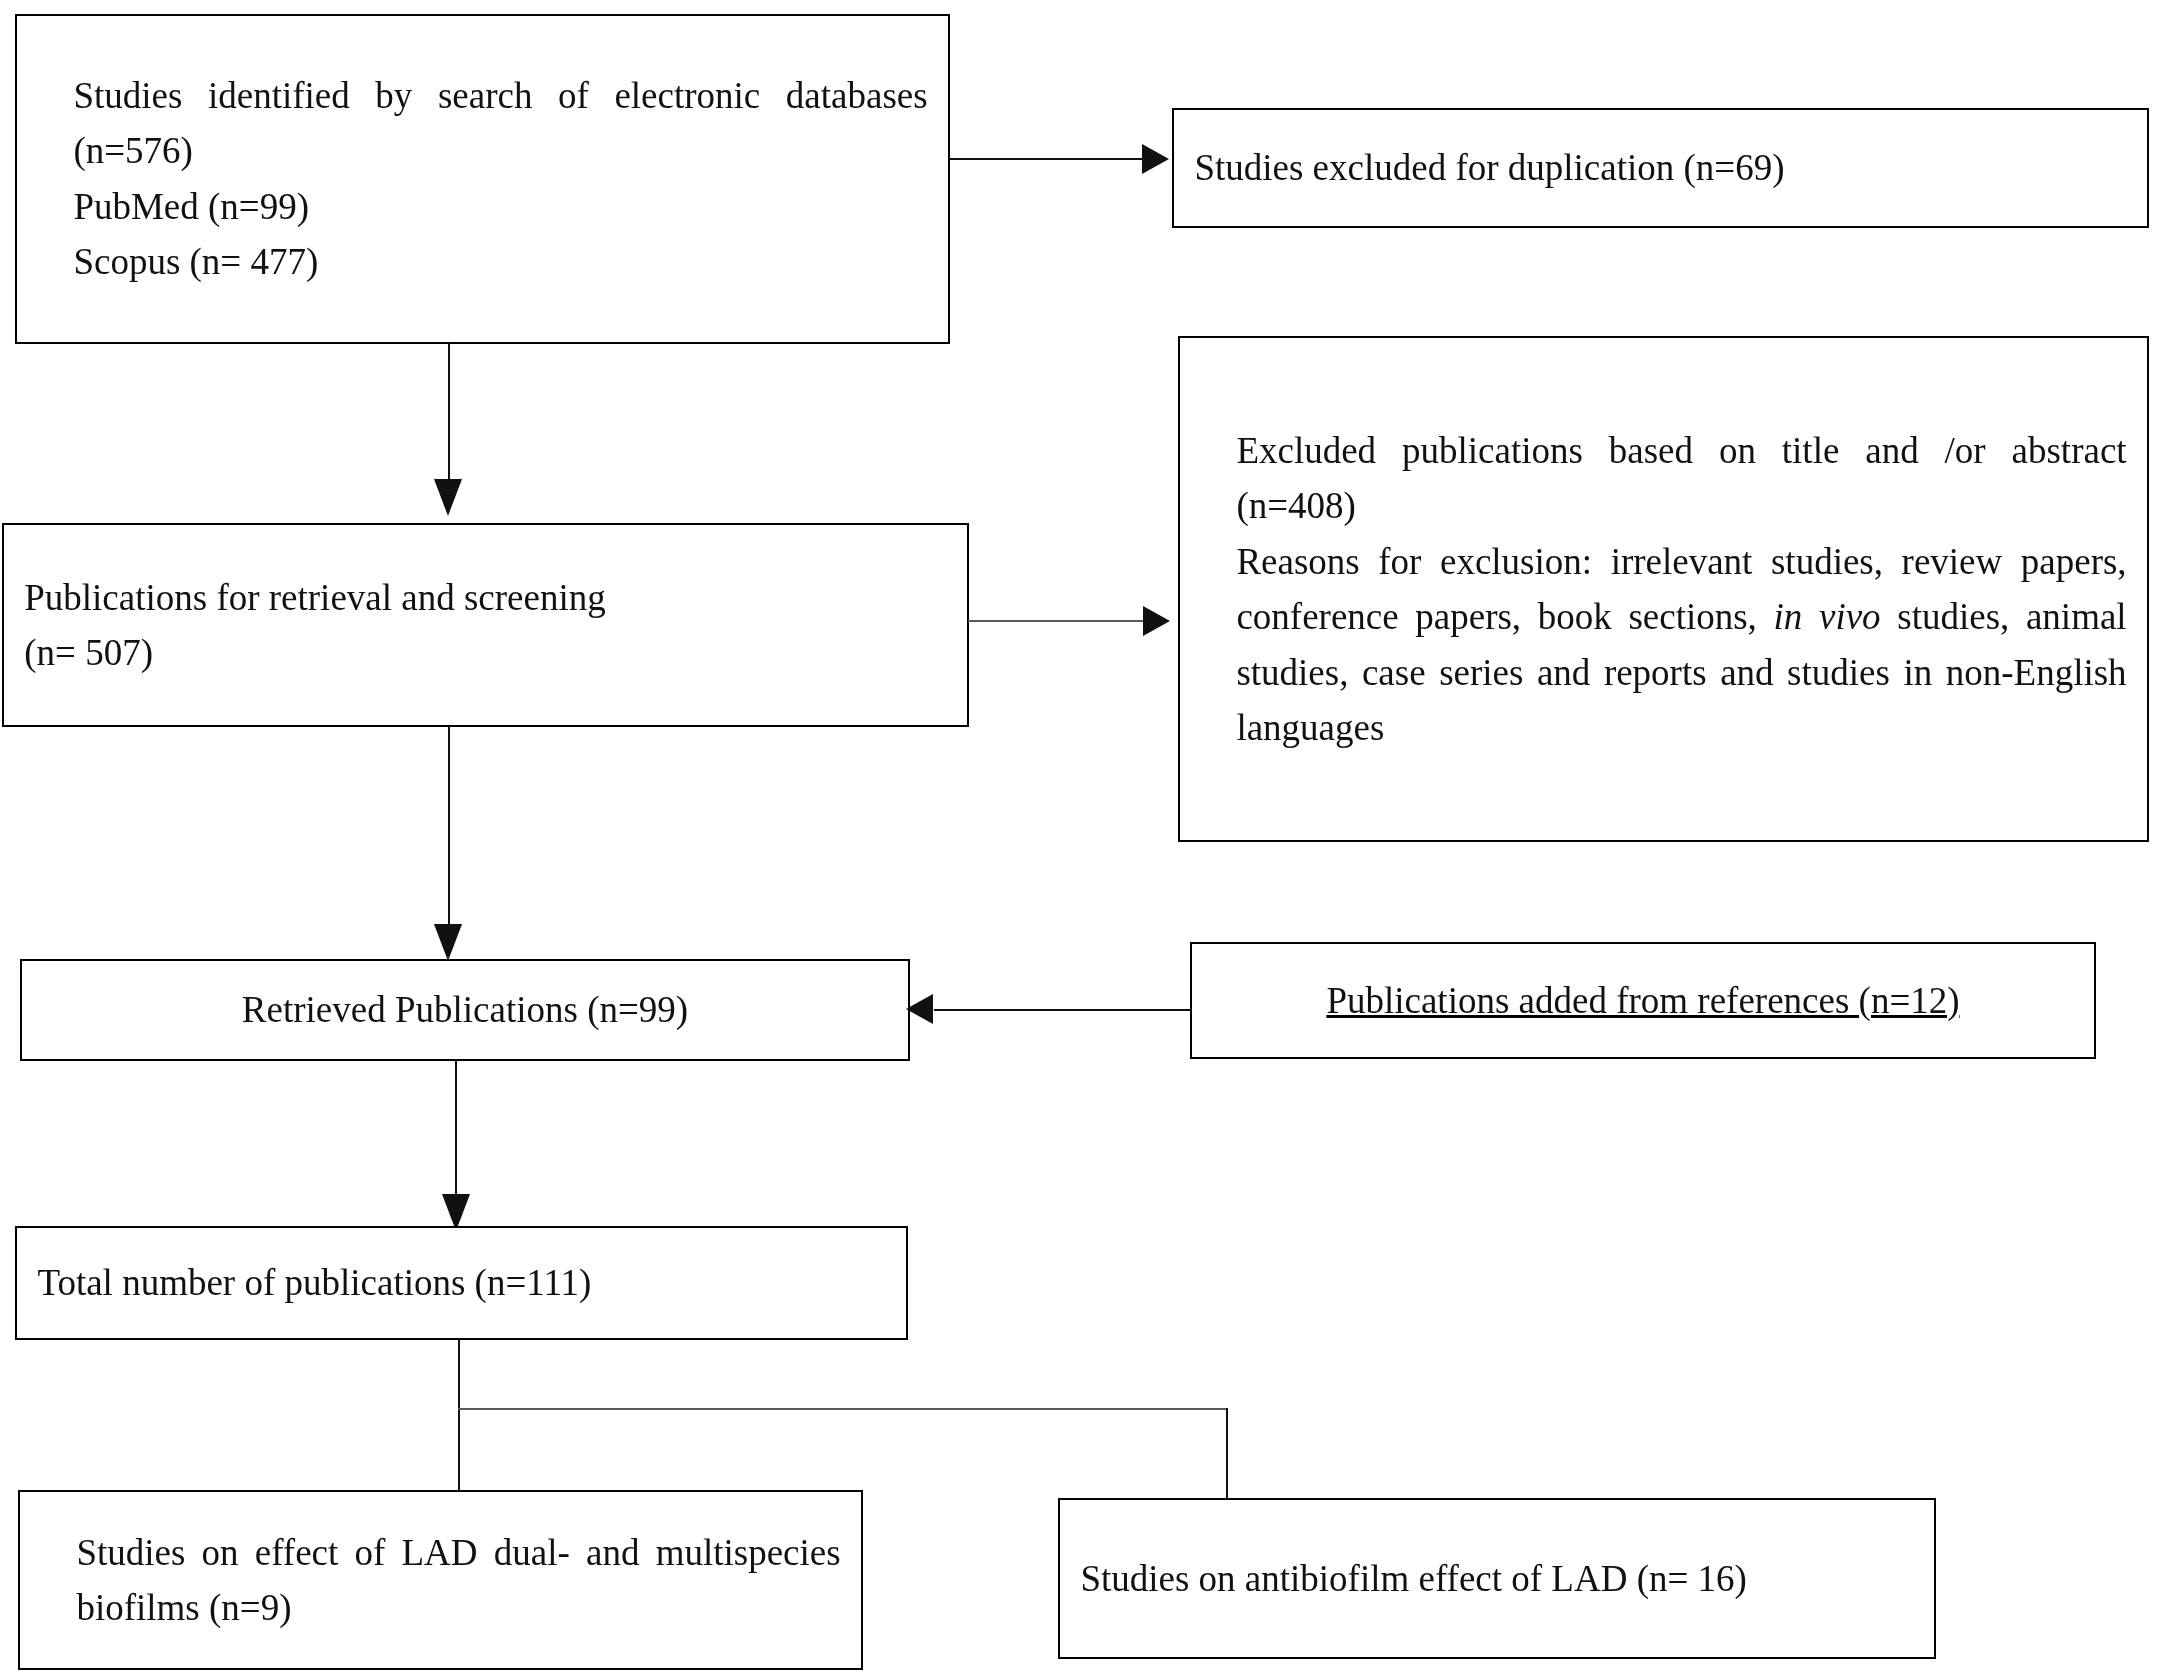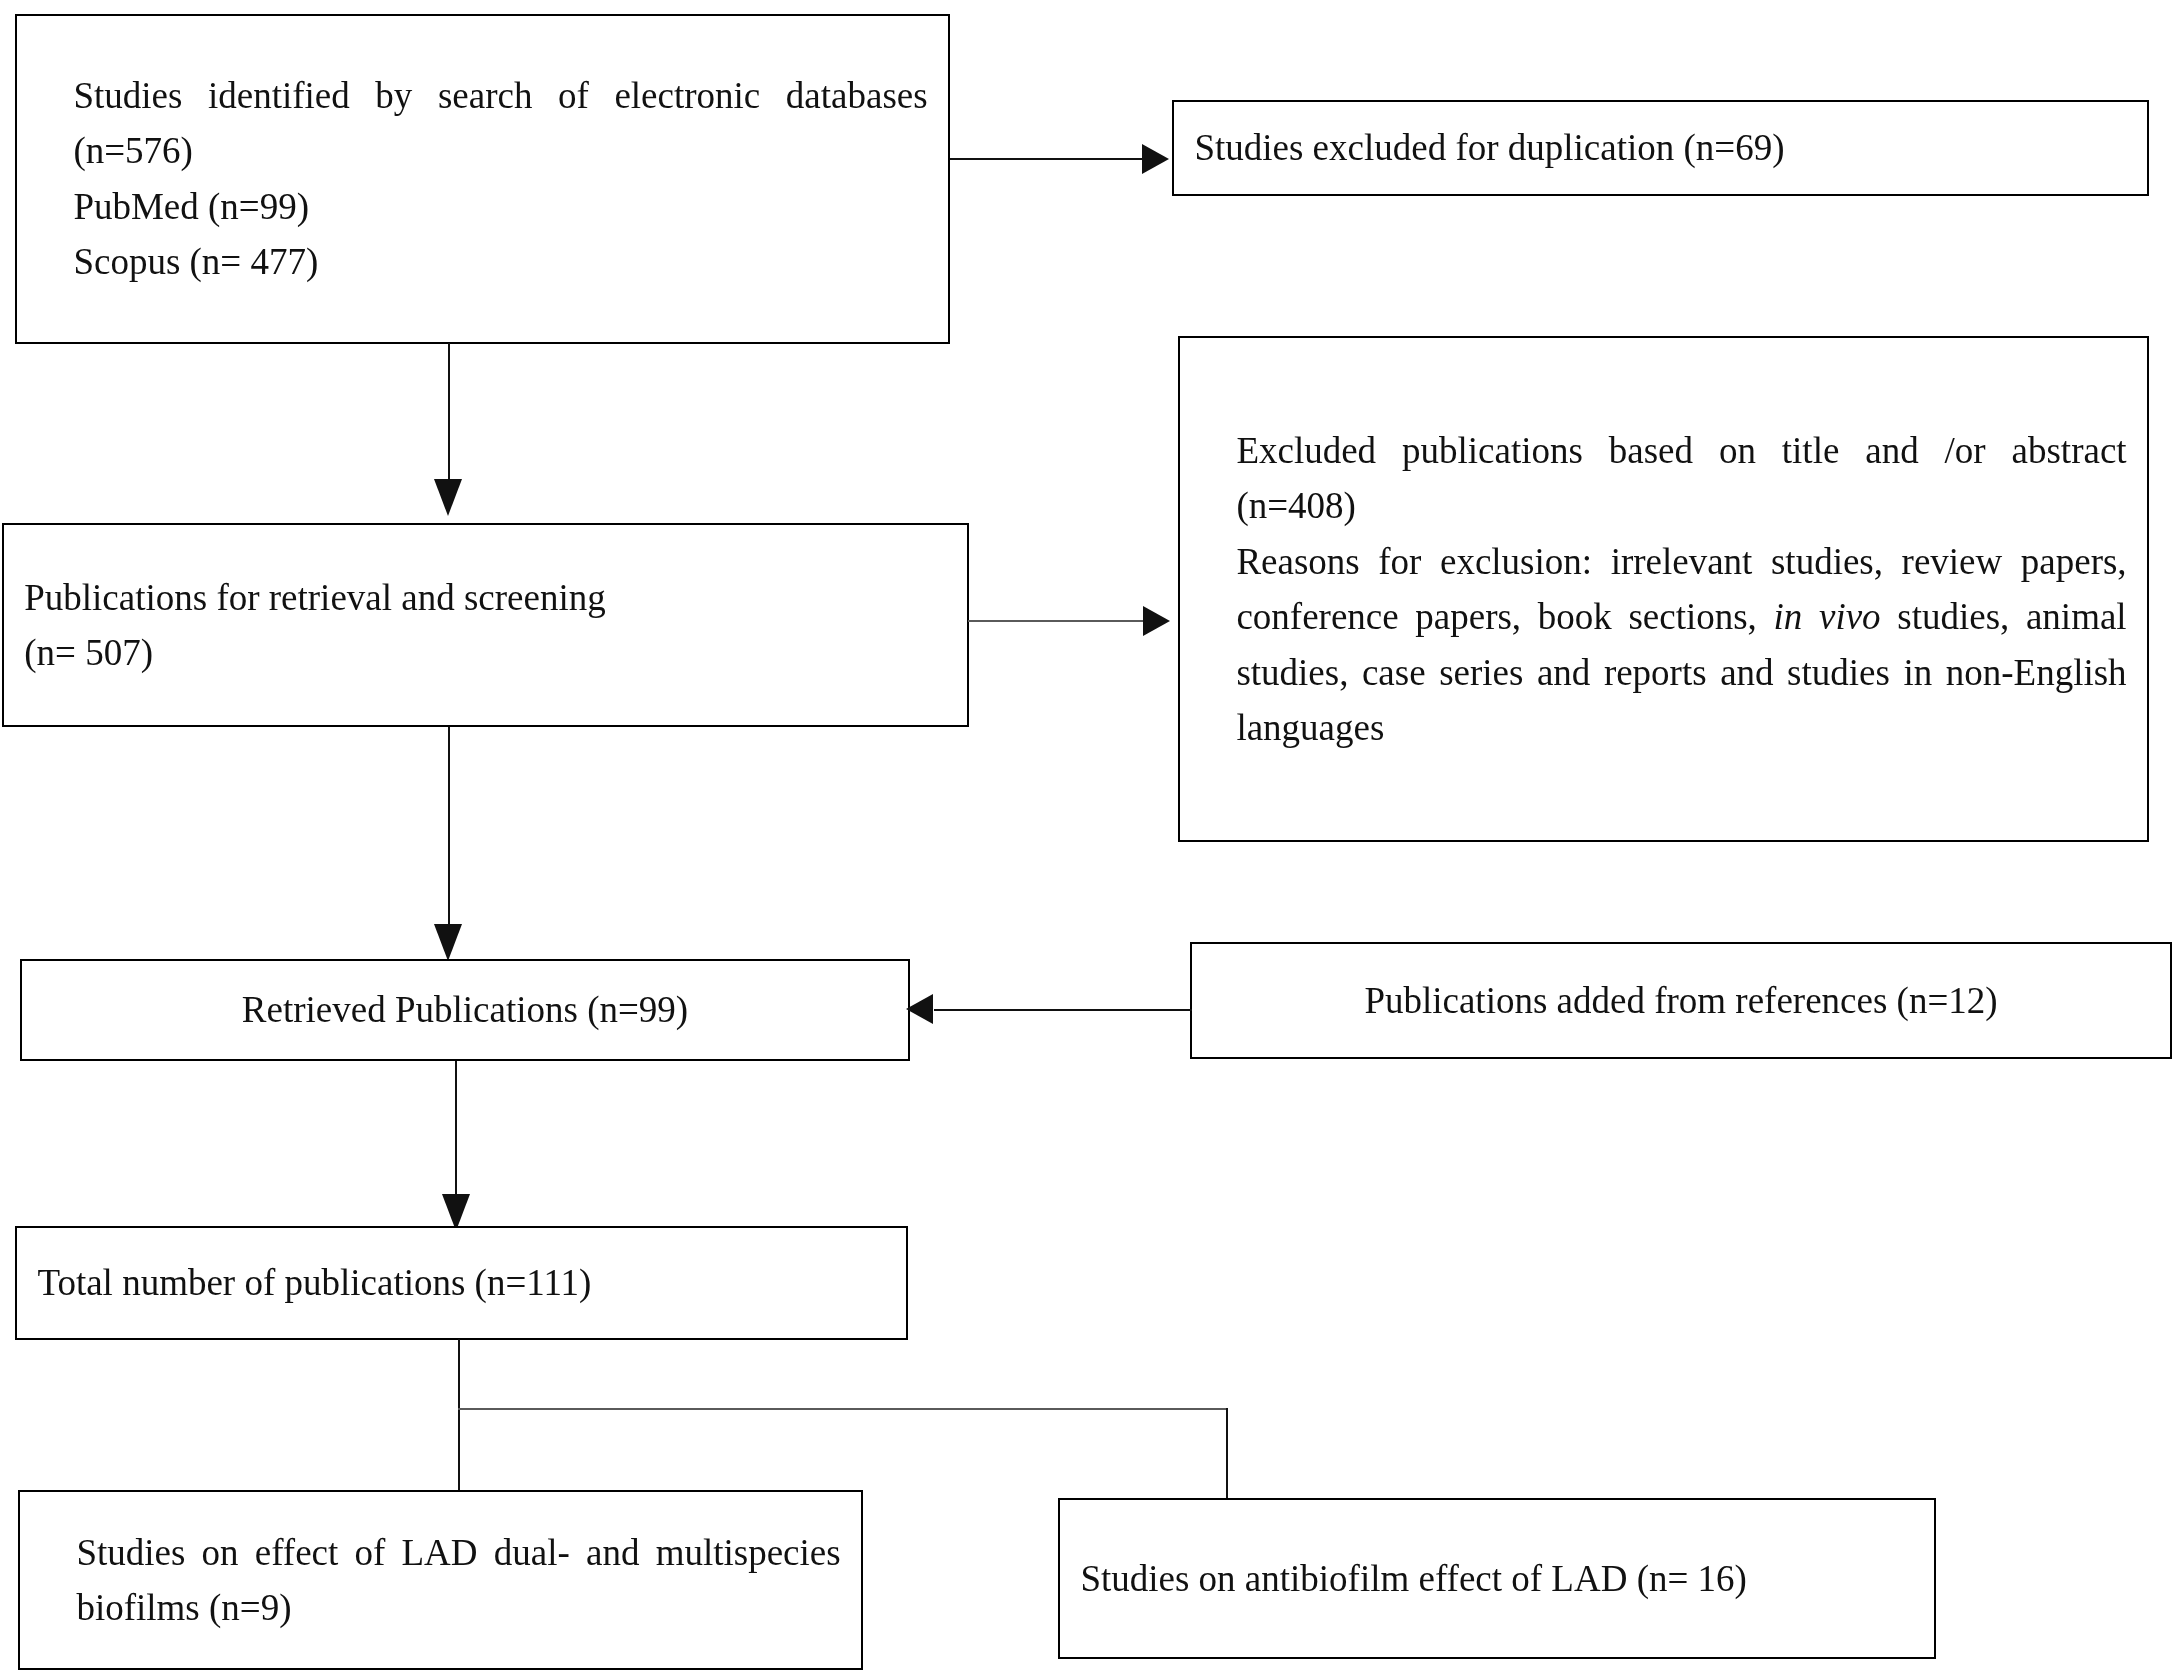--- a/index.html
+++ b/index.html
@@ -76,21 +76,21 @@
 <div id="canvas">
 
   <div class="box just" style="left:15px; top:13.8px; width:935px; height:330px;">
     <span class="txt">
       <span>Studies identified by search of electronic databases (n=576)</span><br>
       <span>PubMed (n=99)</span><br>
       <span>Scopus (n= 477)</span>
     </span>
   </div>
 
-  <div class="box left" style="left:1172px; top:100px; width:977px; height:96px;">
+  <div class="box left" style="left:1172px; top:108px; width:977px; height:120px;">
     <span class="txt">Studies excluded for duplication (n=69)</span>
   </div>
 
   <div class="hline" style="left:950px; top:158px; width:193px;"></div>
   <div class="arrow-right" style="left:1142px; top:144px;"></div>
 
   <div class="vline" style="left:448px; top:343px; width:2.4px; height:144px;"></div>
   <div class="arrow-down" style="left:434px; top:479px;"></div>
 
   <div class="box left" style="left:1.8px; top:523px; width:967px; height:204px;">
@@ -110,21 +110,21 @@
   <div class="hline faint" style="left:968px; top:620px; width:180px;"></div>
   <div class="arrow-right" style="left:1143px; top:606px;"></div>
 
   <div class="vline" style="left:448px; top:727px; width:2.4px; height:204px;"></div>
   <div class="arrow-down" style="left:434px; top:924px;"></div>
 
   <div class="box left" style="left:20px; top:959px; width:890px; height:102px;">
     <span class="txt" style="text-align:center;">Retrieved Publications (n=99)</span>
   </div>
 
-  <div class="box left" style="left:1190px; top:942px; width:982px; height:117px;">
+  <div class="box left" style="left:1190px; top:942px; width:906px; height:117px;text-decoration:underline;">
     <span class="txt" style="text-align:center;">Publications added from references (n=12)</span>
   </div>
 
   <div class="hline" style="left:934px; top:1009px; width:258px;"></div>
   <div class="arrow-left" style="left:906px; top:994px;"></div>
 
   <div class="vline" style="left:455px; top:1061px; width:2.4px; height:168px;"></div>
   <div class="arrow-down" style="left:442px; top:1194px;"></div>
 
   <div class="box left" style="left:15px; top:1226px; width:893px; height:114px;align-items:center;">

